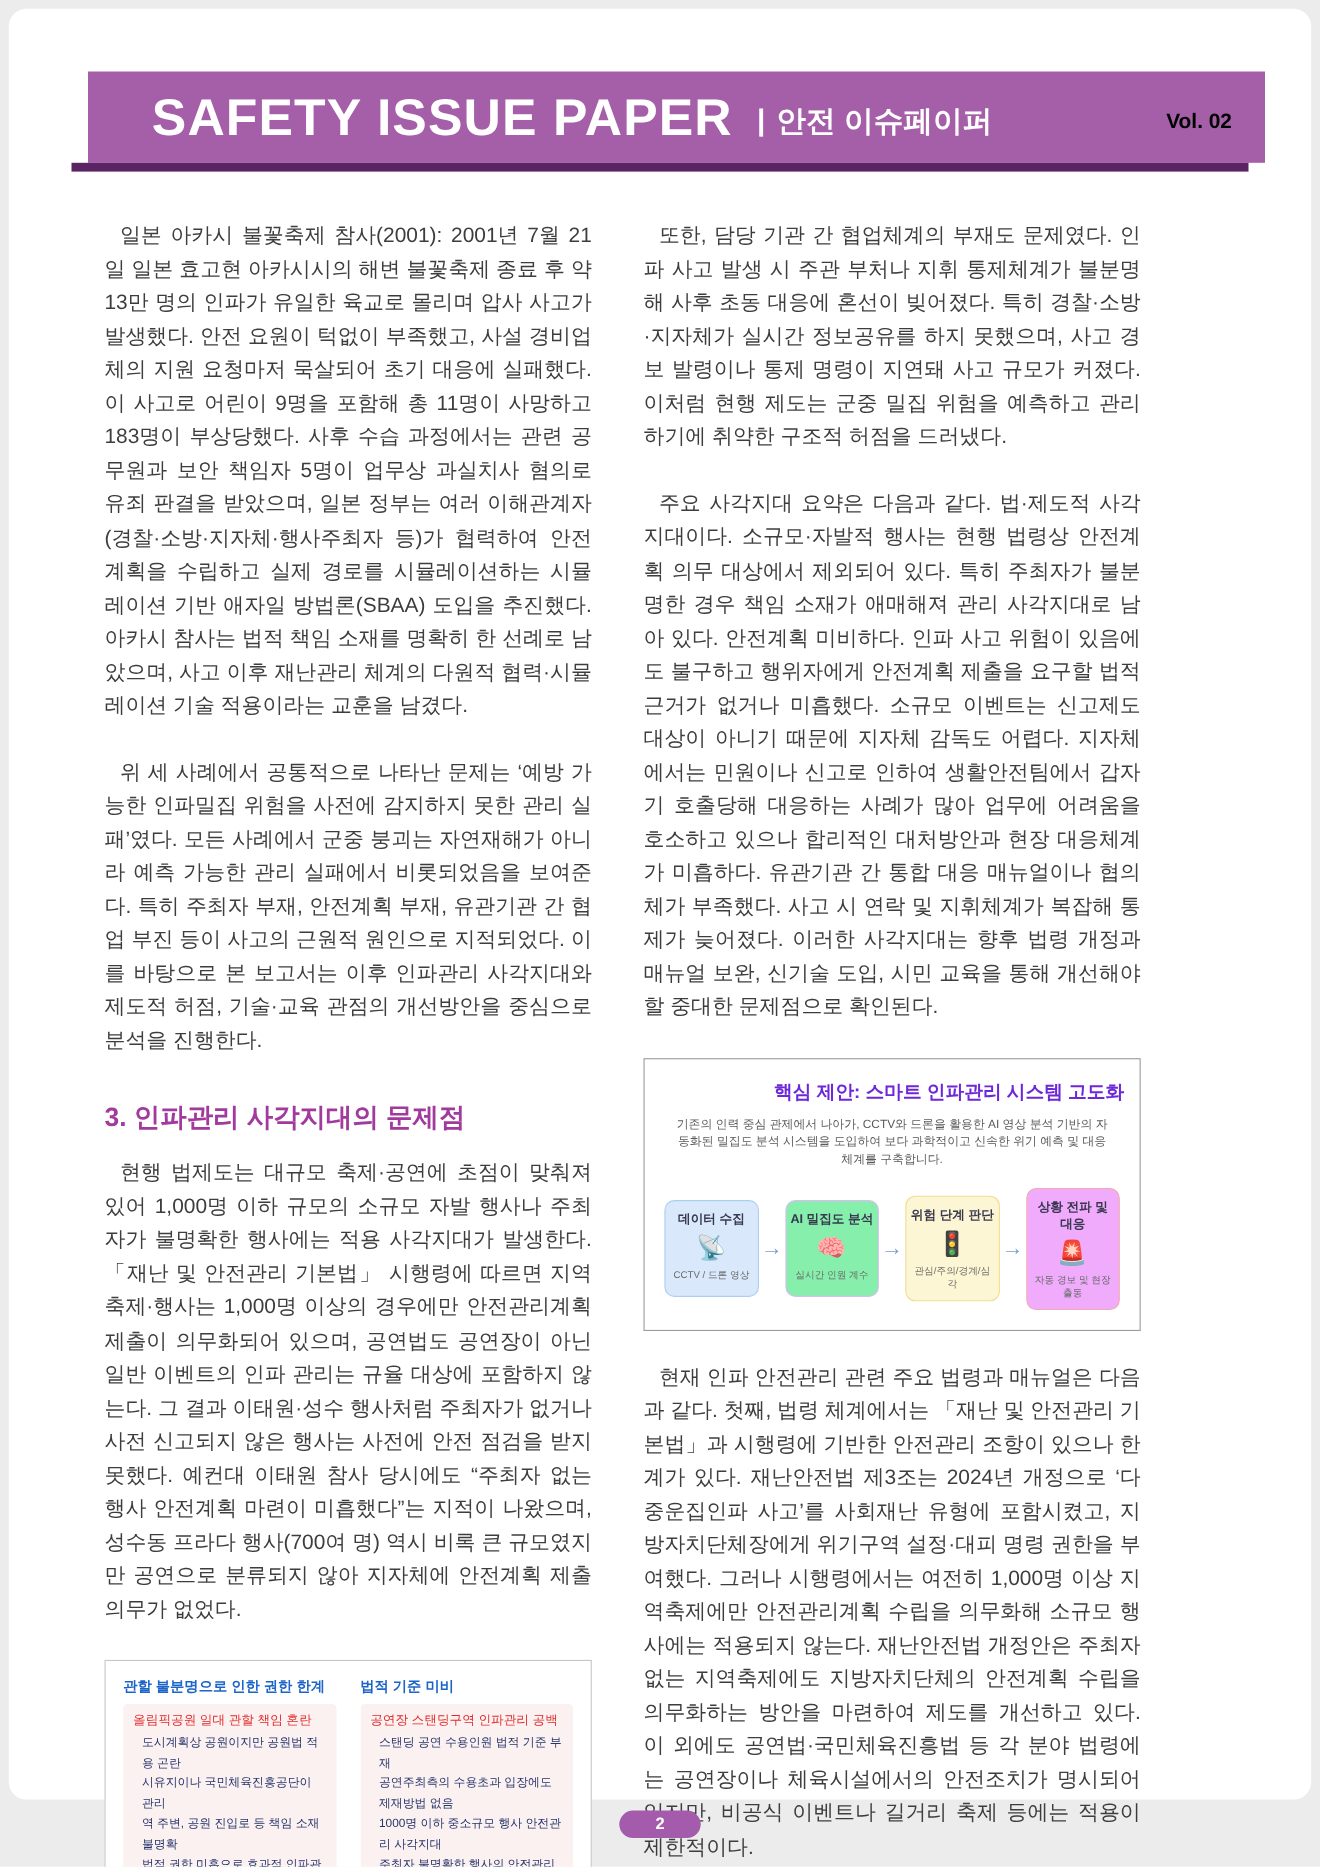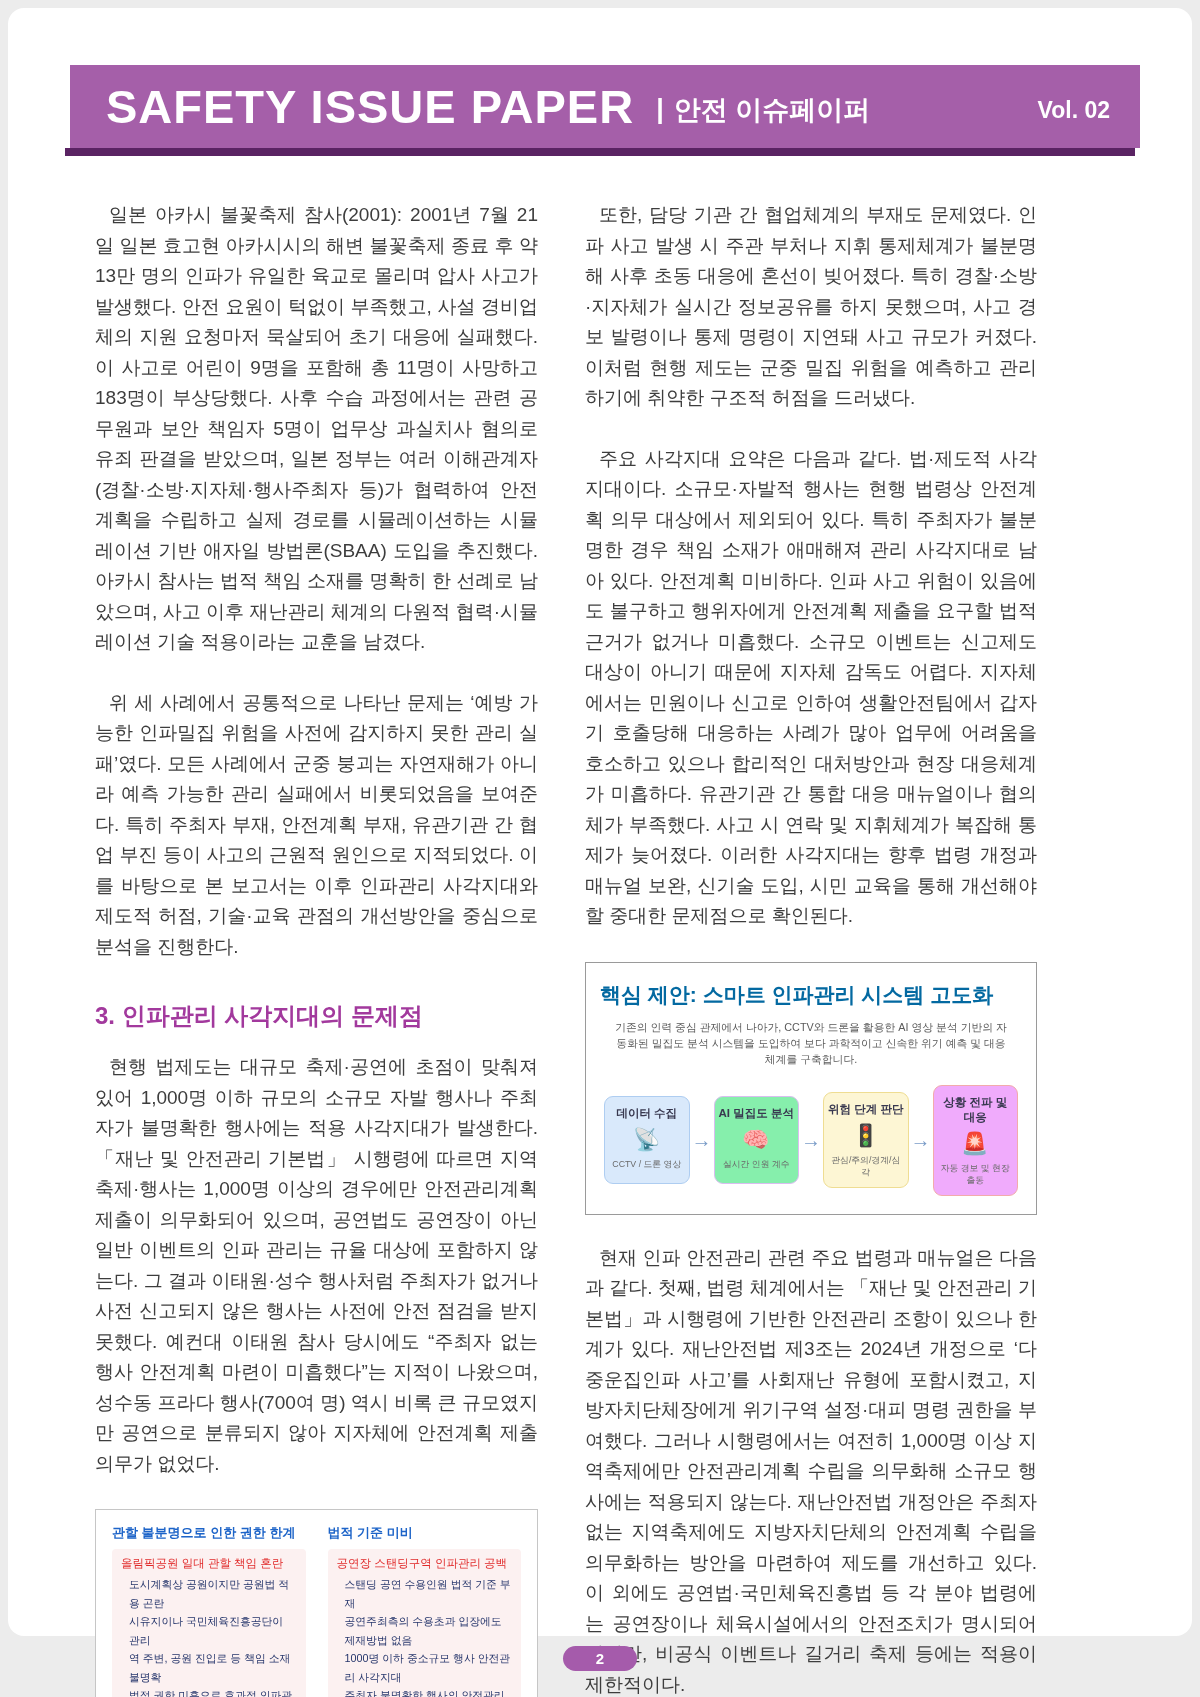--- a/index.html
+++ b/index.html
@@ -1,46 +1,46 @@
 <!DOCTYPE html>
 <html><head>
 <meta charset="utf-8">
 <style>
   * { margin:0; padding:0; box-sizing:border-box; }
   html,body { font-family:"Liberation Sans", sans-serif; }
   .canvas { position:relative; width:1200px; height:1697px; background:#ececec; overflow:hidden; }
   .page { position:absolute; top:8px; left:8px; width:1184px; height:1628px; background:#ffffff; border-radius:16px; }
 
   
-  .banner { position:absolute; top:57px; left:62px; width:1070px; height:83px;
-            background:#a55fa9; display:flex; align-items:center; padding:0 30px 0 36px; }
+  .banner { position:absolute; top:57px; left:72px; width:1070px; height:83px;
+            background:#a55fa9; display:flex; align-items:center; padding:0 30px 0 58px; }
   .banner-strip { position:absolute; top:140px; left:57px; width:1070px; height:8px; background:#5a2363; }
   .banner-title { color:#ffffff; font-size:47px; font-weight:bold; letter-spacing:1px; white-space:nowrap; }
   .banner-sep { color:#ffffff; font-size:27px; font-weight:bold; margin:6px 10px 0 22px; }
   .banner-sub { color:#ffffff; font-size:27px; font-weight:bold; margin-top:6px; white-space:nowrap; }
-  .banner-vol { color:#ffffff; font-size:23px; font-weight:bold; margin-left:auto; margin-top:8px; }
+  .banner-vol { color:#000000; font-size:19px; font-weight:bold; margin-left:auto; margin-top:8px; }
 
   
   .content { position:absolute; top:192px; left:87px; width:1010px; display:flex; }
   .col-left { width:443px; margin-right:47px; }
   .col-right { width:452px; }
   p.body { font-size:19px; line-height:30.5px; color:#3d3d3d; text-align:justify; text-indent:14px; margin-bottom:30px; }
   h2.section { font-size:24px; font-weight:bold; color:#a2399d; margin:38px 0 20px; }
 
   
   .fig1 { border:1px solid #c6c6c6; background:#ffffff; padding:14px 16px 12px;
           display:grid; grid-template-columns:1fr 1fr; column-gap:22px; row-gap:14px; margin-top:26px; }
   .quad-header { font-size:13px; font-weight:bold; color:#1d64c8; margin-bottom:7px; }
   .quad-box { background:#fcf1f1; border-radius:4px; padding:7px 9px 8px; }
   .quad-sub { font-size:11.5px; font-weight:normal; color:#e02a2a; margin-bottom:4px; }
   .quad-item { font-size:10.8px; color:#25356b; line-height:18.5px; padding-left:8px; }
 
   
   .fig2 { border:1px solid #9a9a9a; background:#ffffff; padding:18px 14px 18px; margin:16px 0 28px; }
-  .fig2-title { text-align:left; font-size:21px; font-weight:bold; color:#0369a1; margin-bottom:10px; }
+  .fig2-title { text-align:right; font-size:17px; font-weight:bold; color:#6d28d9; margin-bottom:10px; }
   .fig2-desc { text-align:center; font-size:10.8px; color:#5a5a5a; line-height:16px; margin:0 10px 18px; }
   .fig2-row { display:flex; align-items:center; justify-content:space-between; padding:0 4px; }
   .step-card { width:90px; min-height:88px; border-radius:9px; border:1px solid; padding:9px 3px 8px; text-align:center; }
   .step-card.c0 { background:#d9e9fb; border-color:#aecdf1; }
   .step-card.c1 { background:#86efac; border-color:#d9bdf0; }
   .step-card.c2 { background:#fdf6d4; border-color:#efdd92; }
   .step-card.c3 { background:#f0abfc; border-color:#f2abab; }
   .step-title { font-size:11.5px; font-weight:bold; color:#38384f; margin-bottom:6px; }
   .step-icon { font-size:22px; line-height:26px; }
   .step-cap { font-size:8.8px; color:#6a6a6a; margin-top:6px; }

